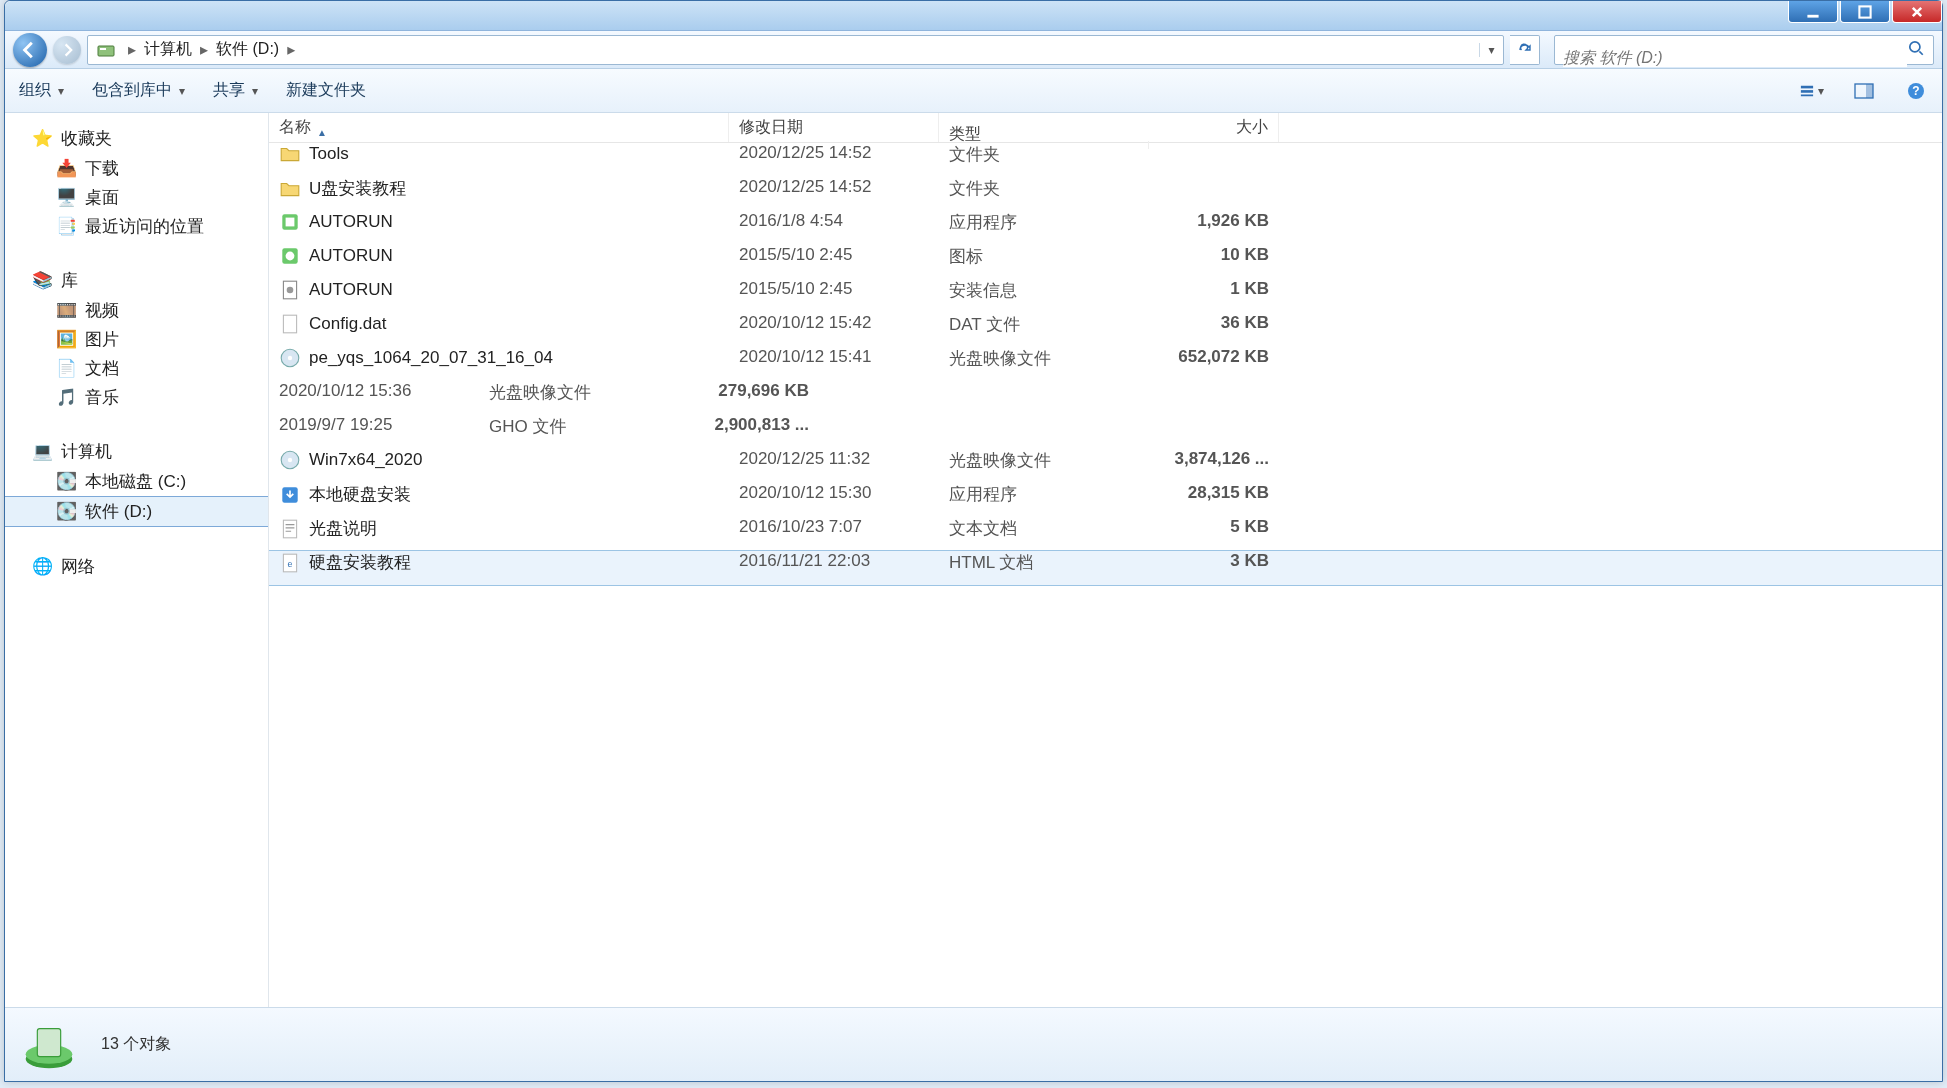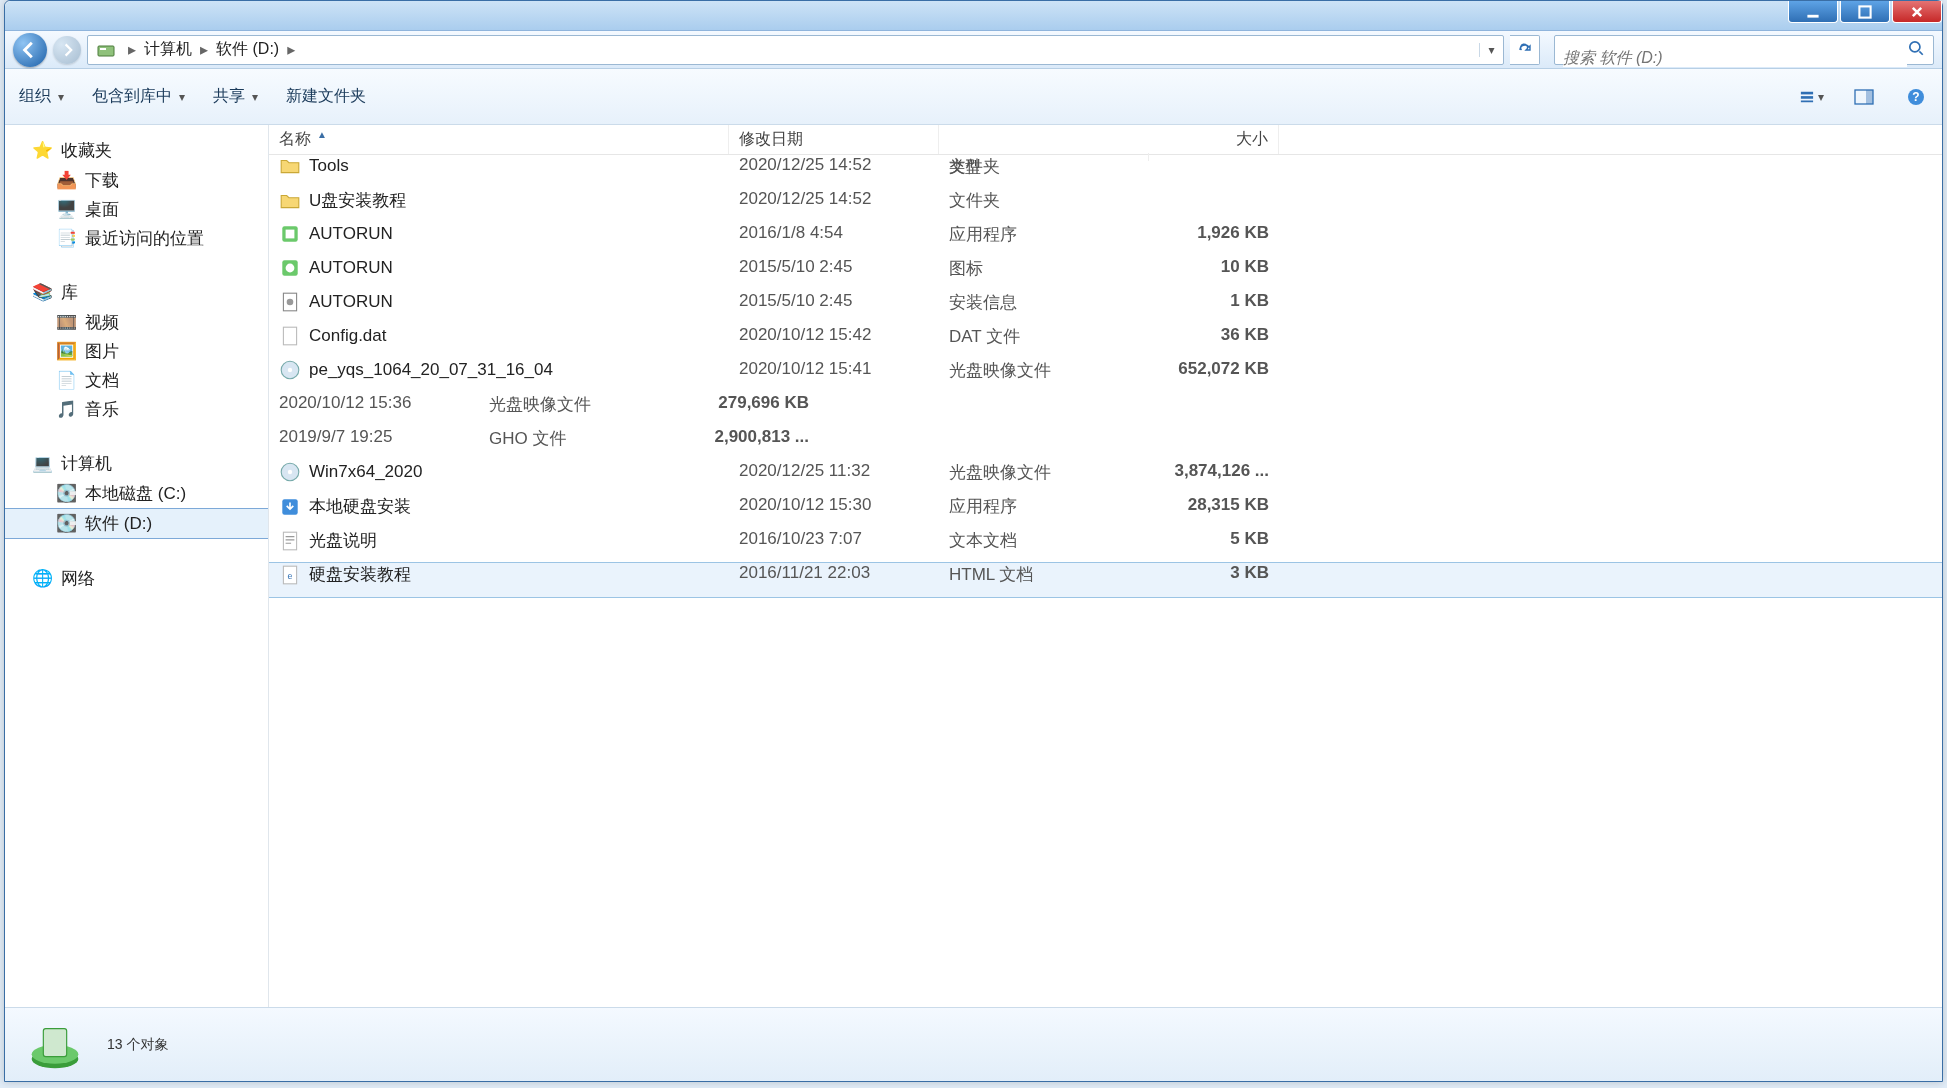--- a/index.html
+++ b/index.html
@@ -26,52 +26,52 @@
 .breadcrumb { display: flex; align-items: center; flex: 1; font-size: 16px; color: #222; }
 .bcitem { padding: 0 4px; white-space: nowrap; }
 .bcsep { padding: 0 4px; color: #666; }
 .addrdrop { width: 24px; display: flex; align-items: center; justify-content: center; border-left: 1px solid #c9d8e6; color: #555; font-size: 12px; }
 .refresh { width: 30px; height: 30px; display: flex; align-items: center; justify-content: center; border: 1px solid #9bb8d3; border-left: none; background: #fff; border-radius: 0 2px 2px 0; margin-right: 8px; }
 .searchbox { width: 380px; height: 30px; background: #fff; border: 1px solid #9bb8d3; border-radius: 2px; display: flex; align-items: center; padding: 0 8px; }
 .searchbox input { border: none; outline: none; flex: 1; font-size: 16px; color: #888; font-style: italic; margin-top: 16px; }
 .searchicon { color: #2f6fb4; }
 
 
-.toolbar { height: 56px; background: linear-gradient(180deg, #f7fbff 0%, #e7f1fb 100%); border-bottom: 1px solid #cbdbea; display: flex; align-items: center; padding: 0 14px; gap: 28px; font-size: 16px; color: #1a3a5a; }
+.toolbar { height: 44px; background: linear-gradient(180deg, #f7fbff 0%, #e7f1fb 100%); border-bottom: 1px solid #cbdbea; display: flex; align-items: center; padding: 0 14px; gap: 28px; font-size: 16px; color: #1a3a5a; }
 .tbitem { display: flex; align-items: center; gap: 3px; cursor: default; }
 .tbspacer { flex: 1; }
 .tbicon { width: 24px; height: 24px; display: flex; align-items: center; justify-content: center; color: #2f6fb4; }
 
 
 .content { flex: 1; display: flex; min-height: 0; }
 .sidebar { width: 264px; background: #fff; border-right: 1px solid #e0e6ec; padding-top: 10px; overflow-y: auto; }
 .sgroup { margin-bottom: 24px; }
 .sgrouphdr { display: flex; align-items: center; gap: 8px; padding: 4px 12px 4px 28px; font-size: 17px; color: #222; }
 .sitem { display: flex; align-items: center; gap: 8px; padding: 3px 12px 3px 52px; font-size: 17px; color: #222; }
 .sitem.sel { background: #e5f1fb; border: 1px solid #7da9d8; border-left: none; border-right: none; }
 .sicon { width: 20px; height: 20px; display: inline-flex; align-items: center; justify-content: center; }
 
 
 .filelist { flex: 1; background: #fff; overflow: auto; }
 .colhdr { display: flex; height: 30px; border-bottom: 1px solid #e6e6e6; font-size: 16px; color: #434343; }
-.colhdr > div { padding: 4px 10px; border-right: 1px solid #eee; display: flex; align-items: flex-start; }
+.colhdr > div { padding: 4px 10px; border-right: 1px solid #eee; display: flex; align-items: flex-end; }
 .col-name { width: 460px; }
 .col-date { width: 210px; }
 .col-type { width: 210px; margin-top: 28px; }
 .col-size { width: 130px; justify-content: flex-end; }
 .row { display: flex; height: 34px; font-size: 17px; color: #222; align-items: flex-start; }
 .row .c-name { width: 460px; padding-left: 10px; display: flex; align-items: center; gap: 8px; }
 .row .c-date { width: 210px; padding-left: 10px; color: #555; }
 .row .c-type { width: 210px; padding-left: 10px; color: #555; }
 .row .c-size { width: 130px; text-align: right; padding-right: 10px; color: #555; font-weight: bold; }
 .ficon { width: 22px; height: 22px; display: inline-flex; align-items: center; justify-content: center; flex-shrink: 0; }
 .row.sel { background: #eaf3fc; outline: 1px solid #9cc4e4; }
 
 
-.statusbar { height: 74px; background: linear-gradient(180deg, #f4f9ff 0%, #e2eef9 100%); border-top: 1px solid #cbdbea; display: flex; align-items: center; padding: 0 22px; gap: 24px; font-size: 14px; color: #333; }
+.statusbar { height: 74px; background: linear-gradient(180deg, #f4f9ff 0%, #e2eef9 100%); border-top: 1px solid #cbdbea; display: flex; align-items: center; padding: 0 16px; gap: 24px; font-size: 16px; color: #333; }
 .statusicon { width: 56px; height: 56px; }
 
 .dropdown-caret::after { content: "▾"; font-size: 12px; color: #555; margin-left: 4px; }
 .sort-caret { font-size: 10px; color: #3a6ea5; margin-left: 6px; }
 
 </style>
 </head>
 <body>
 
 <div class="window">

